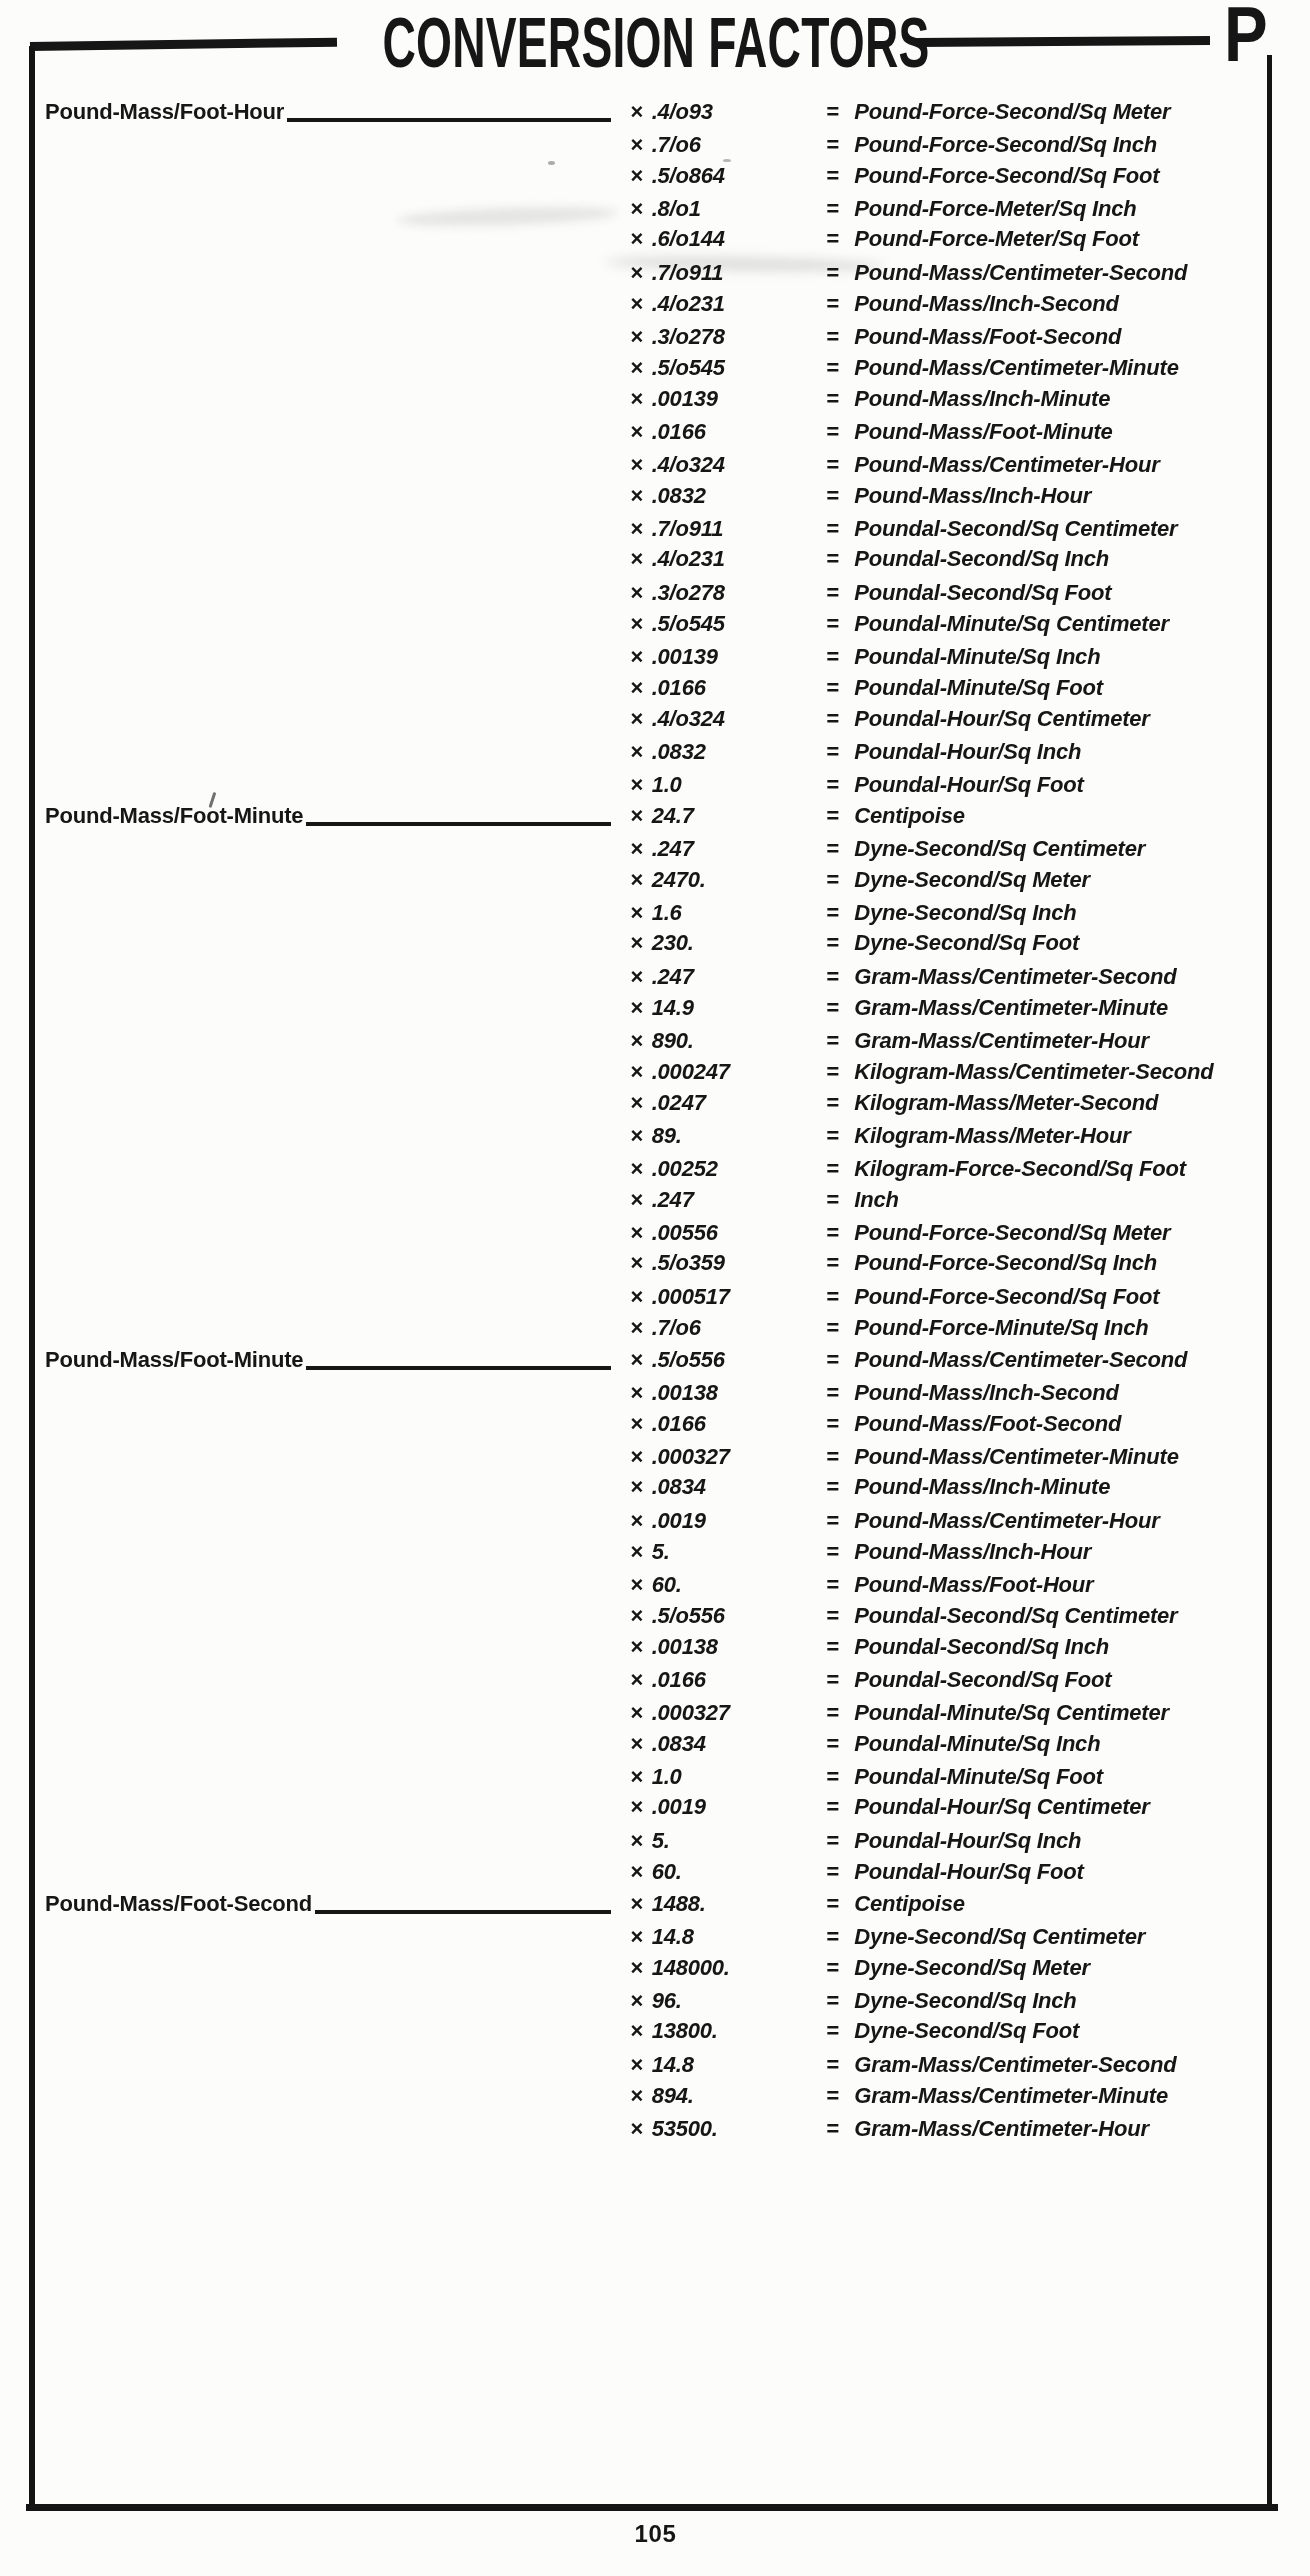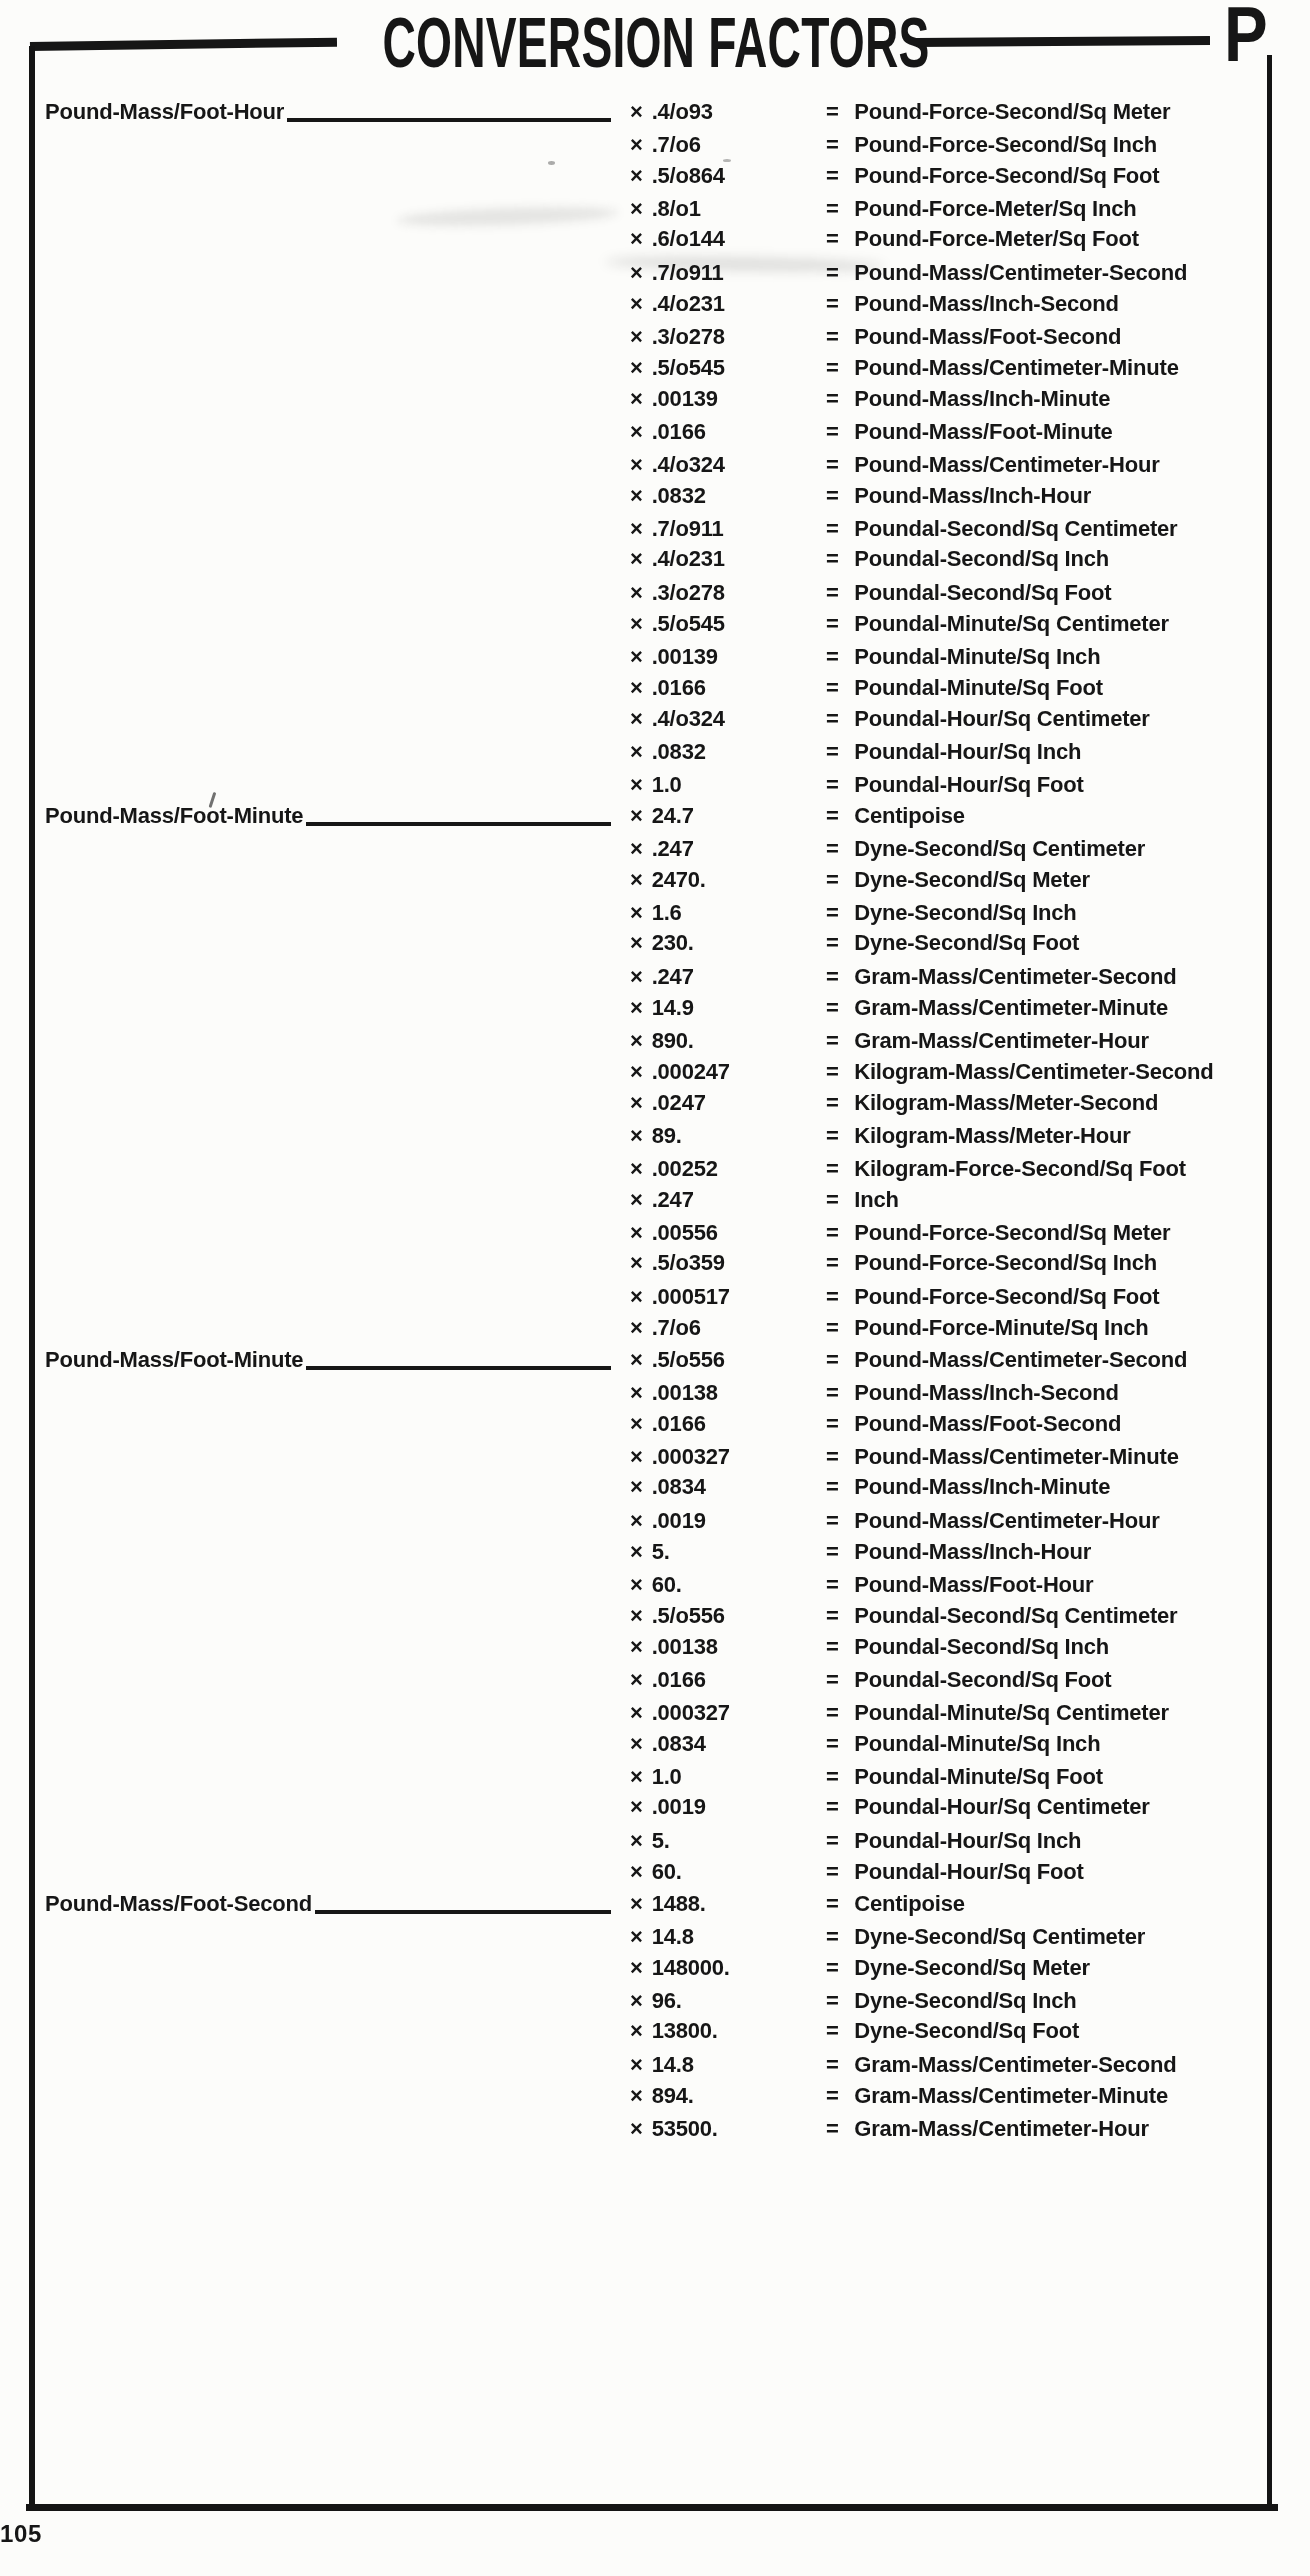--- a/index.html
+++ b/index.html
@@ -45,35 +45,35 @@
   .group { display:flex; align-items:flex-start;gap:15px; }
   .g-label {
     flex:0 0 581px; width:581px; box-sizing:border-box;
     display:flex; height:32px; line-height:32px; padding-left:11px;
     font-size:22px; font-weight:bold; letter-spacing:-0.2px; white-space:nowrap;
   }
   .fill {
     flex:1; height:0; border-bottom:4.6px solid #161616;
     align-self:flex-end; margin:0 3.9px 5.9px 2.6px;
   }
-  .g-rows { flex:1; }
+  .g-rows { flex:1;font-style:italic; }
   .row {
     display:flex; height:32px; line-height:32px;
     font-size:22px; font-weight:bold; letter-spacing:-0.2px; white-space:nowrap;
   }
   .row:nth-child(2n) { transform:translateY(0.7px); }
   .row:nth-child(5n) { transform:translateY(-0.7px); }
   .c-factor { flex:0 0 196px; }
   .mult { display:inline-block; margin-right:9px; }
   .eq   { display:inline-block; margin-right:15.6px; }
 
   
   .page-number {
     position:absolute; top:2520px; left:0; width:100%;
-    font-size:24px; font-weight:bold; letter-spacing:0.7px;
+    text-align:center; font-size:24px; font-weight:bold; letter-spacing:0.7px;
   }
 
   
   .smudge1 { position:absolute; left:397px;  top:208px; width:221px; height:17px;
              background:rgba(20,20,20,0.10); filter:blur(4.6px); transform:rotate(-2deg); border-radius:50%; }
   .smudge2 { position:absolute; left:605px;  top:257px; width:280px; height:14.3px;
              background:rgba(20,20,20,0.12); filter:blur(5.2px); transform:rotate(1deg); border-radius:50%; }
   .tick    { position:absolute; left:211px;  top:792px; width:3.3px; height:15.6px;
              background:rgba(20,20,20,0.60); transform:rotate(18deg); border-radius:1.3px; }
   .dot1    { position:absolute; left:548px;  top:161px; width:6.5px; height:3.9px;

